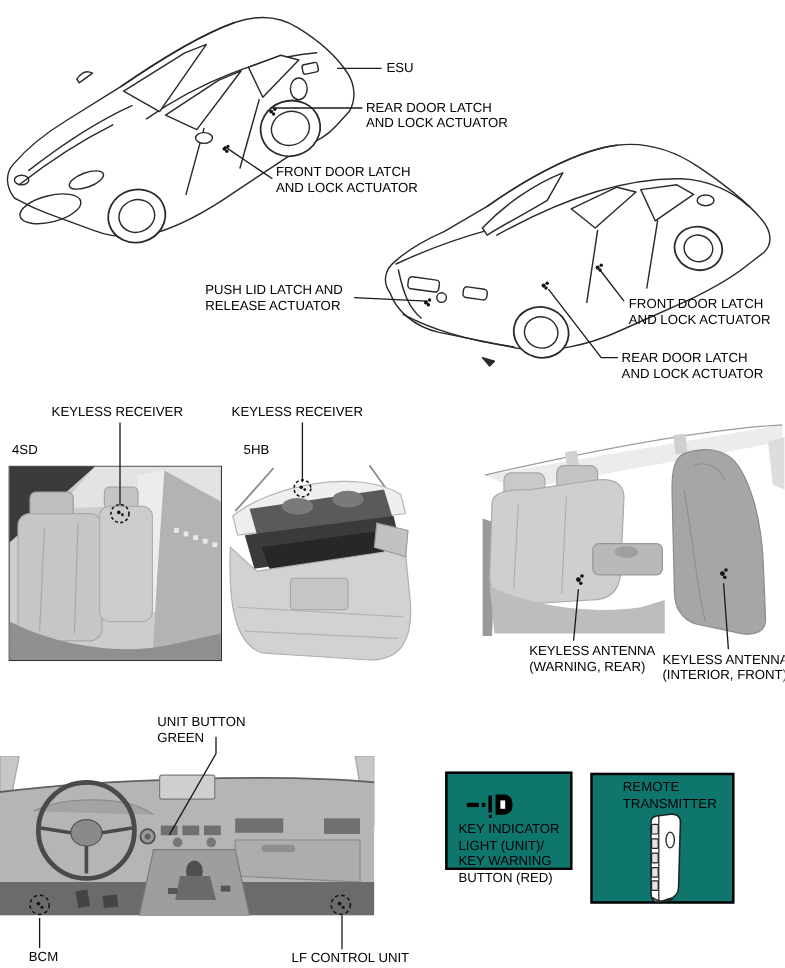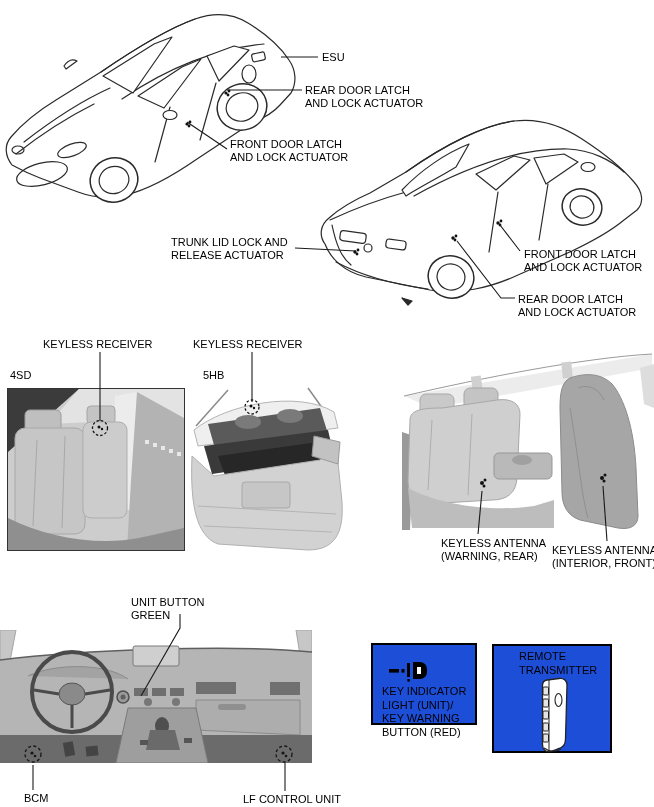--- a/index.html
+++ b/index.html
@@ -2,21 +2,21 @@
 <html><head>
 <meta charset="utf-8">
 <style>
   * { margin:0; padding:0; box-sizing:border-box; }
   html,body { background:#ffffff; }
   body { font-family:"Liberation Sans", sans-serif; width:654px; height:807px; position:relative; }
   .canvas { position:relative; width:654px; height:807px; background:#fff; overflow:hidden; }
   .art { position:absolute; }
   .overlay { position:absolute; left:0; top:0; pointer-events:none; }
   .lbl { position:absolute; font-size:11px; line-height:13px; color:#000; white-space:nowrap; z-index:10; }
-  .legend-box { position:absolute; border:2px solid #000; background:#1d4ed8; z-index:8;text-decoration:underline; }
+  .legend-box { position:absolute; border:2px solid #000; background:#0f766e; z-index:8;text-decoration:underline; }
   .legend-text { position:absolute; font-size:11px; line-height:13.5px; color:#000; white-space:nowrap; }
 </style>
 </head>
 <body>
 
 <div class="canvas">
 
   <svg class="art" style="left:2px;top:4px" width="298" height="212" viewBox="0 0 298 212">
     <g fill="none" stroke="#2a2a2a" stroke-width="1.2" stroke-linejoin="round" stroke-linecap="round">
       <path fill="#ffffff" d="M10,161 C3,152 2,141 9,133 C20,120 36,107 54,96 L99,68
@@ -249,21 +249,21 @@
     <div>REAR DOOR LATCH</div>
     <div>AND LOCK ACTUATOR</div>
   </div>
 
   <div class="lbl" style="left:230px;top:138px">
     <div>FRONT DOOR LATCH</div>
     <div>AND LOCK ACTUATOR</div>
   </div>
 
   <div class="lbl" style="left:171px;top:236px">
-    <div>TRUNK LID LOCK AND</div>
+    <div>PUSH LID LATCH AND</div>
     <div>RELEASE ACTUATOR</div>
   </div>
 
   <div class="lbl" style="left:524px;top:248px">
     <div>FRONT DOOR LATCH</div>
     <div>AND LOCK ACTUATOR</div>
   </div>
 
   <div class="lbl" style="left:518px;top:293px">
     <div>REAR DOOR LATCH</div>

